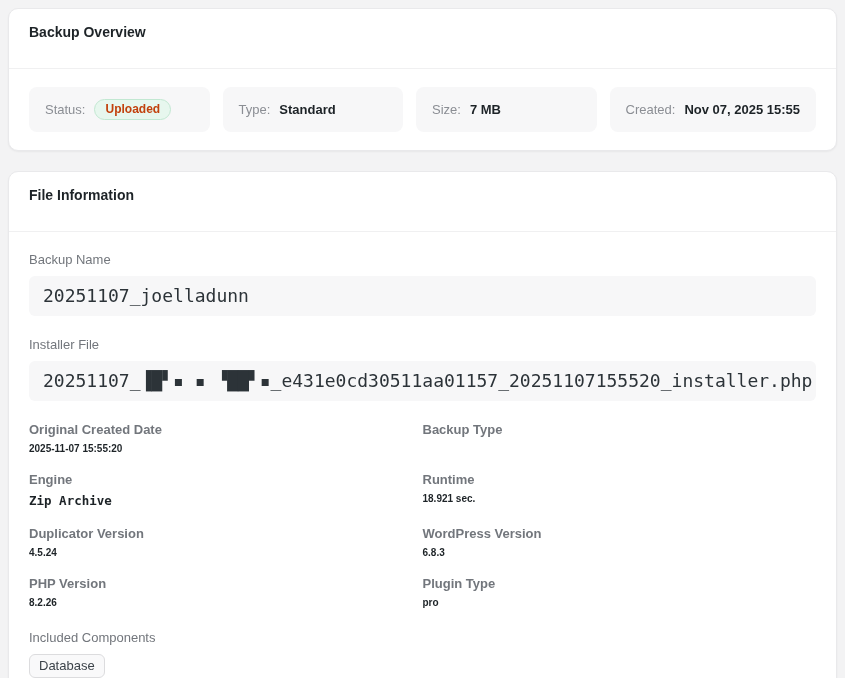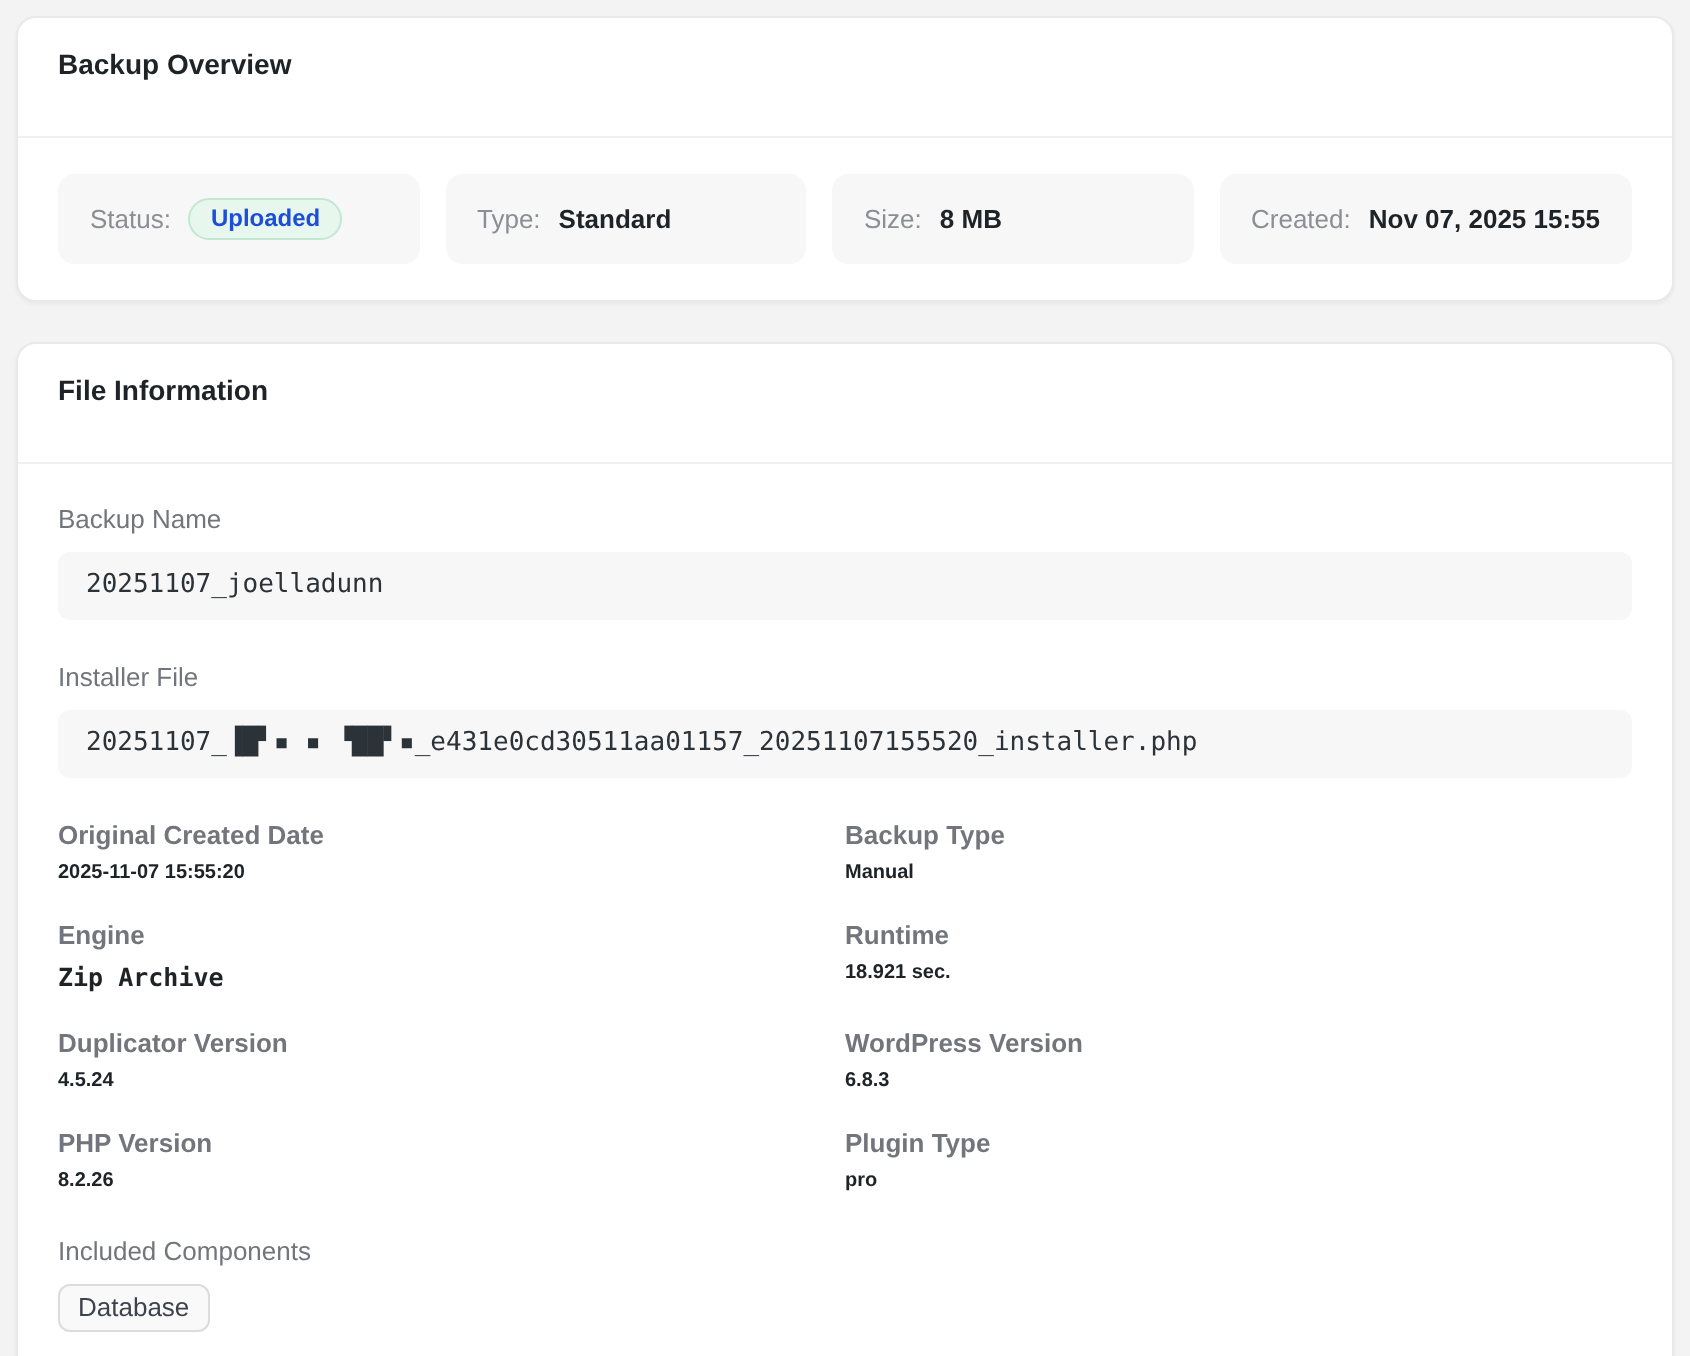--- a/index.html
+++ b/index.html
@@ -48,41 +48,41 @@
     align-items: center;
     gap: 9px;
     min-height: 43px;
     white-space: nowrap;
   }
   .stat-label { color: #8b8e94; }
   .stat-value { font-weight: 700; color: #1d2327; }
   .badge-green {
     display: inline-block;
     background: #e7f7ee;
-    color: #1d4ed8;
+    color: #c2410c;
     border: 1px solid #c2e8d2;
     border-radius: 12px;
     padding: 2px 10px 3px;
     font-size: 12px;
     font-weight: 700;
   }
   
   .fi-body { padding: 20px 20px 22px; }
   .field { margin-bottom: 21px; }
   .field-label {
     font-size: 13px;
     color: #72767c;
     margin-bottom: 9px;
   }
   .value-box {
     background: #f7f7f8;
     border-radius: 6px;
     padding: 9px 14px 10px;
     font-family: "DejaVu Sans Mono", monospace;
-    font-size: 13px;
+    font-size: 18px;
     color: #2c3338;
     white-space: nowrap;
     overflow: hidden;
   }
   .details-grid {
     display: grid;
     grid-template-columns: 1fr 1fr;
     row-gap: 18px;
     margin-bottom: 22px;
     font-weight: bold;
@@ -120,21 +120,21 @@
         <span class="badge-green">Uploaded</span>
       </div>
 
       <div class="stat-box">
         <span class="stat-label">Type:</span>
         <span class="stat-value">Standard</span>
       </div>
 
       <div class="stat-box">
         <span class="stat-label">Size:</span>
-        <span class="stat-value">8 MB</span>
+        <span class="stat-value">7 MB</span>
       </div>
 
       <div class="stat-box">
         <span class="stat-label">Created:</span>
         <span class="stat-value">Nov 07, 2025 15:55</span>
       </div>
 
     </div>
   </section>
 
@@ -156,21 +156,20 @@
 
       <div class="details-grid">
 
         <div class="detail-cell">
           <div class="detail-label">Original Created Date</div>
           <div class="detail-value">2025-11-07 15:55:20</div>
         </div>
 
         <div class="detail-cell">
           <div class="detail-label">Backup Type</div>
-          <div class="detail-value">Manual</div>
         </div>
 
         <div class="detail-cell">
           <div class="detail-label">Engine</div>
           <div class="detail-value mono">Zip Archive</div>
         </div>
 
         <div class="detail-cell">
           <div class="detail-label">Runtime</div>
           <div class="detail-value">18.921 sec.</div>

